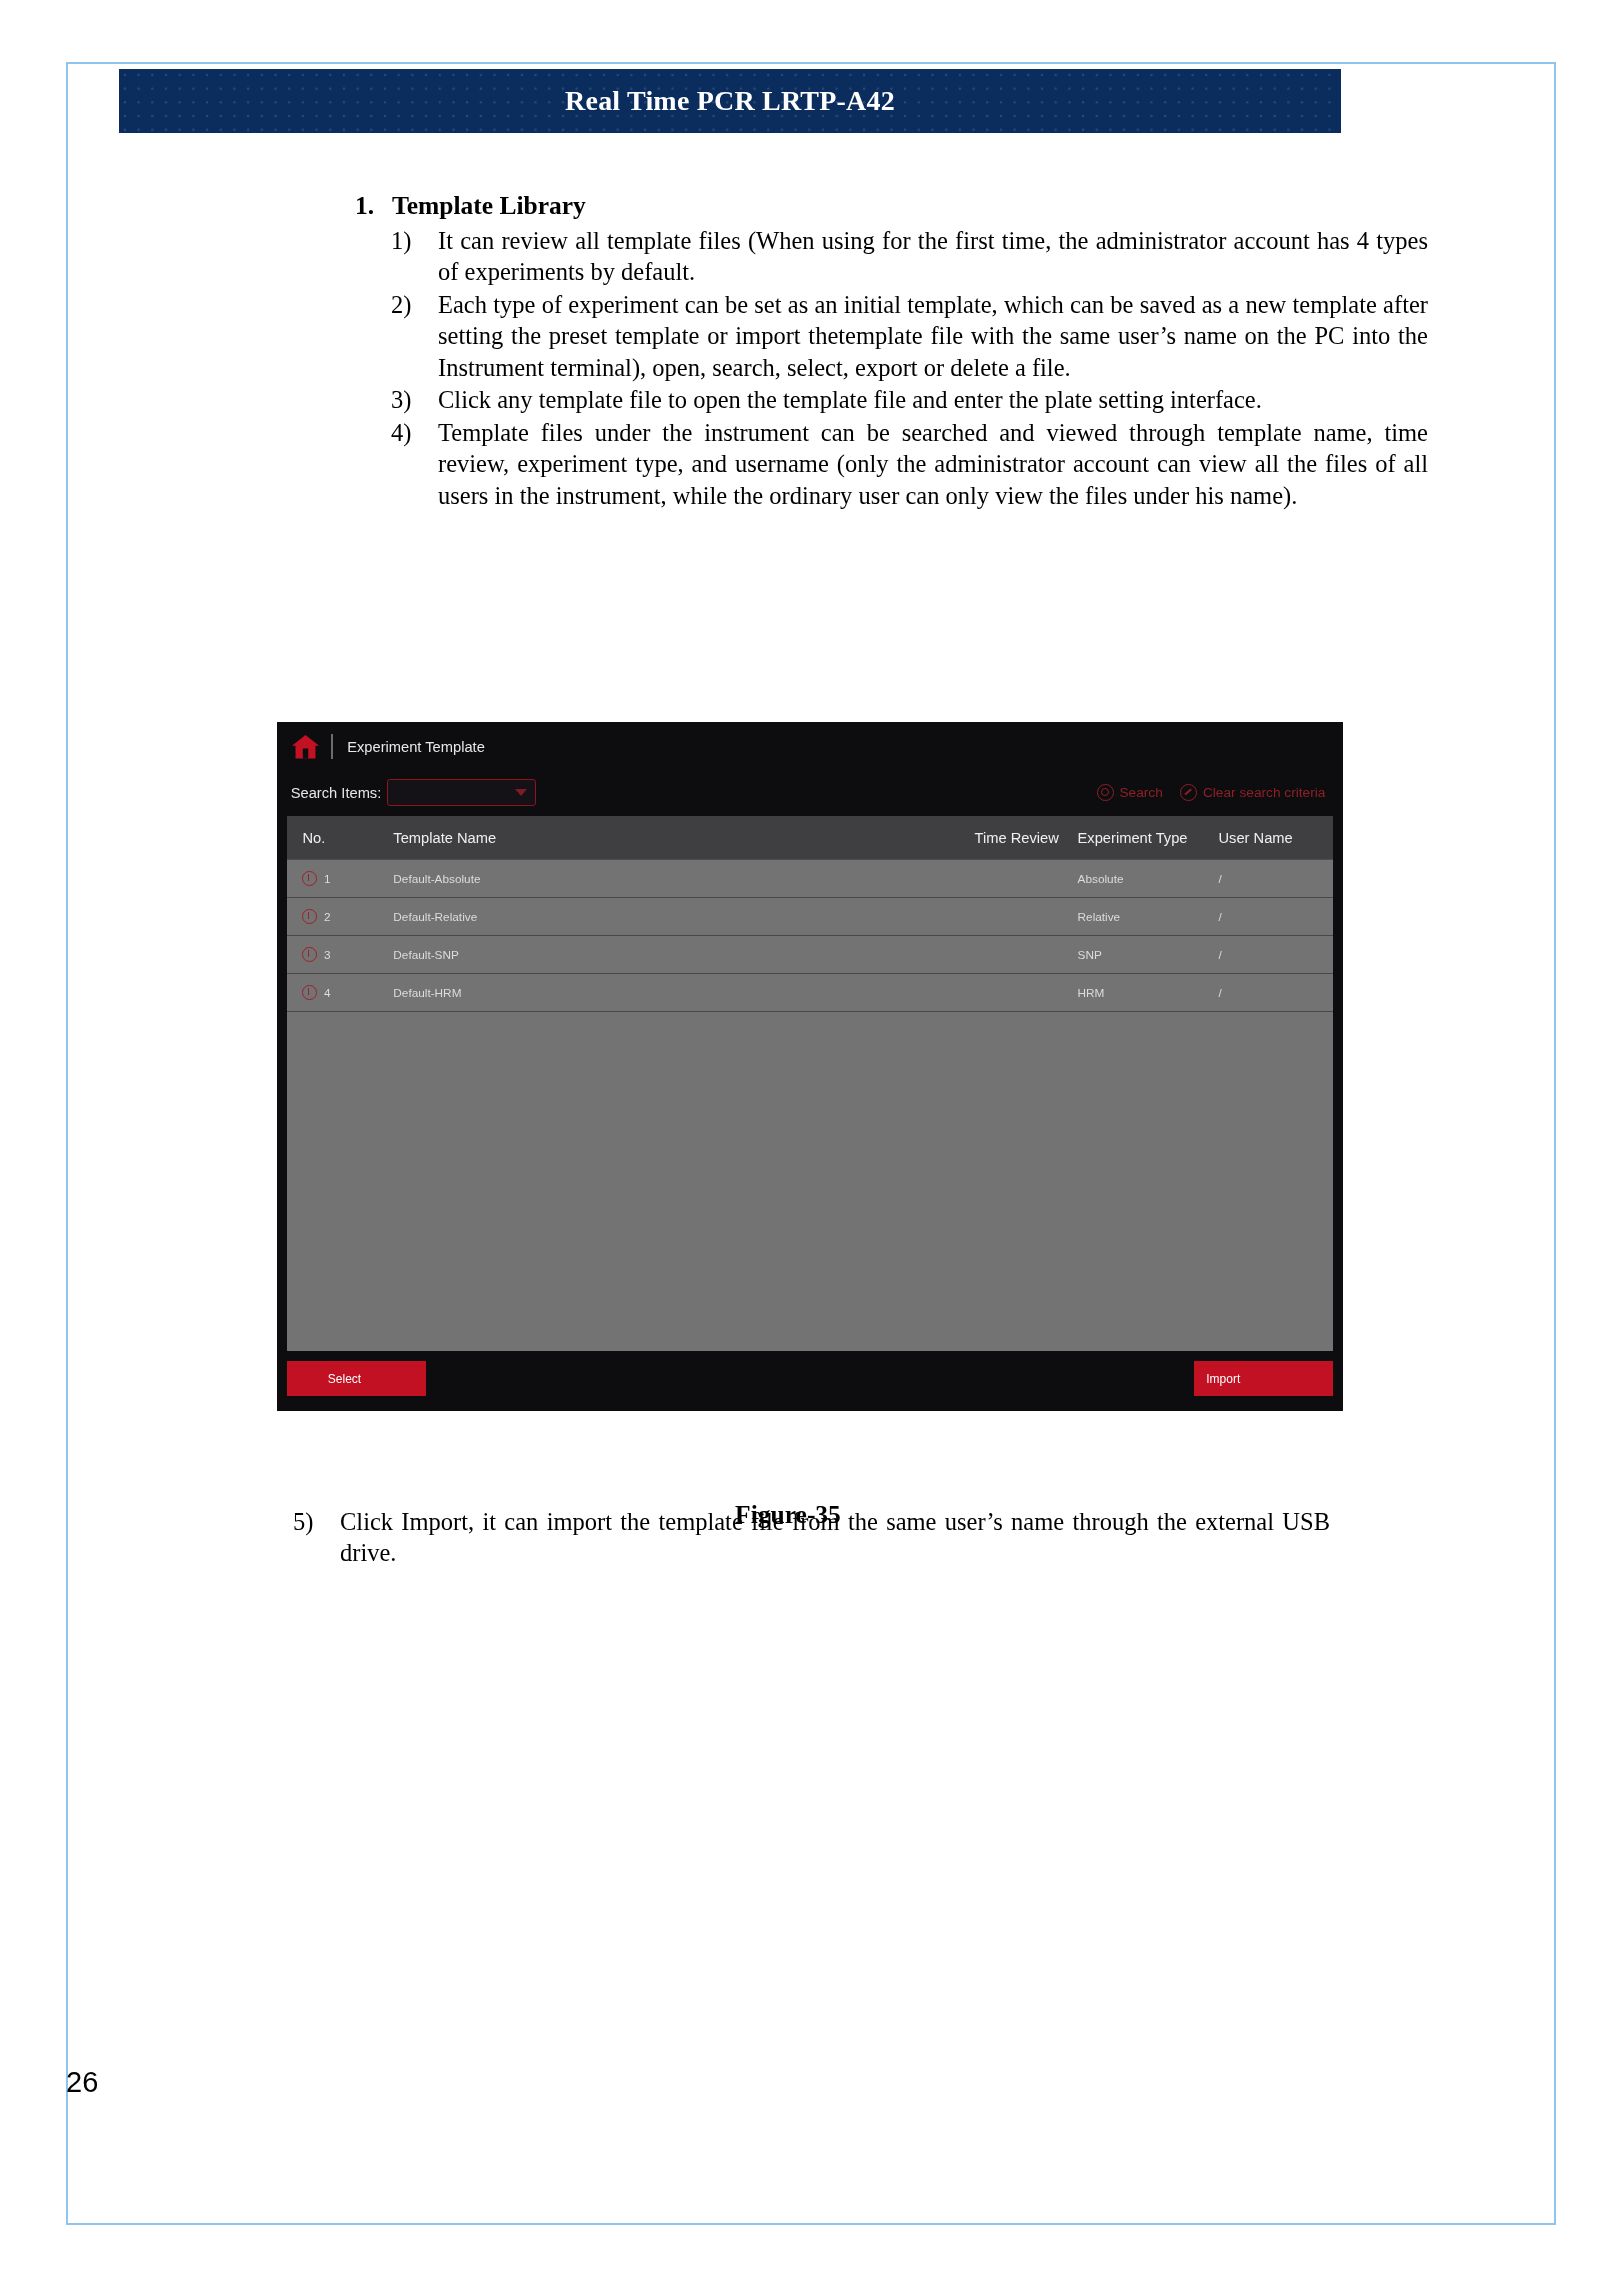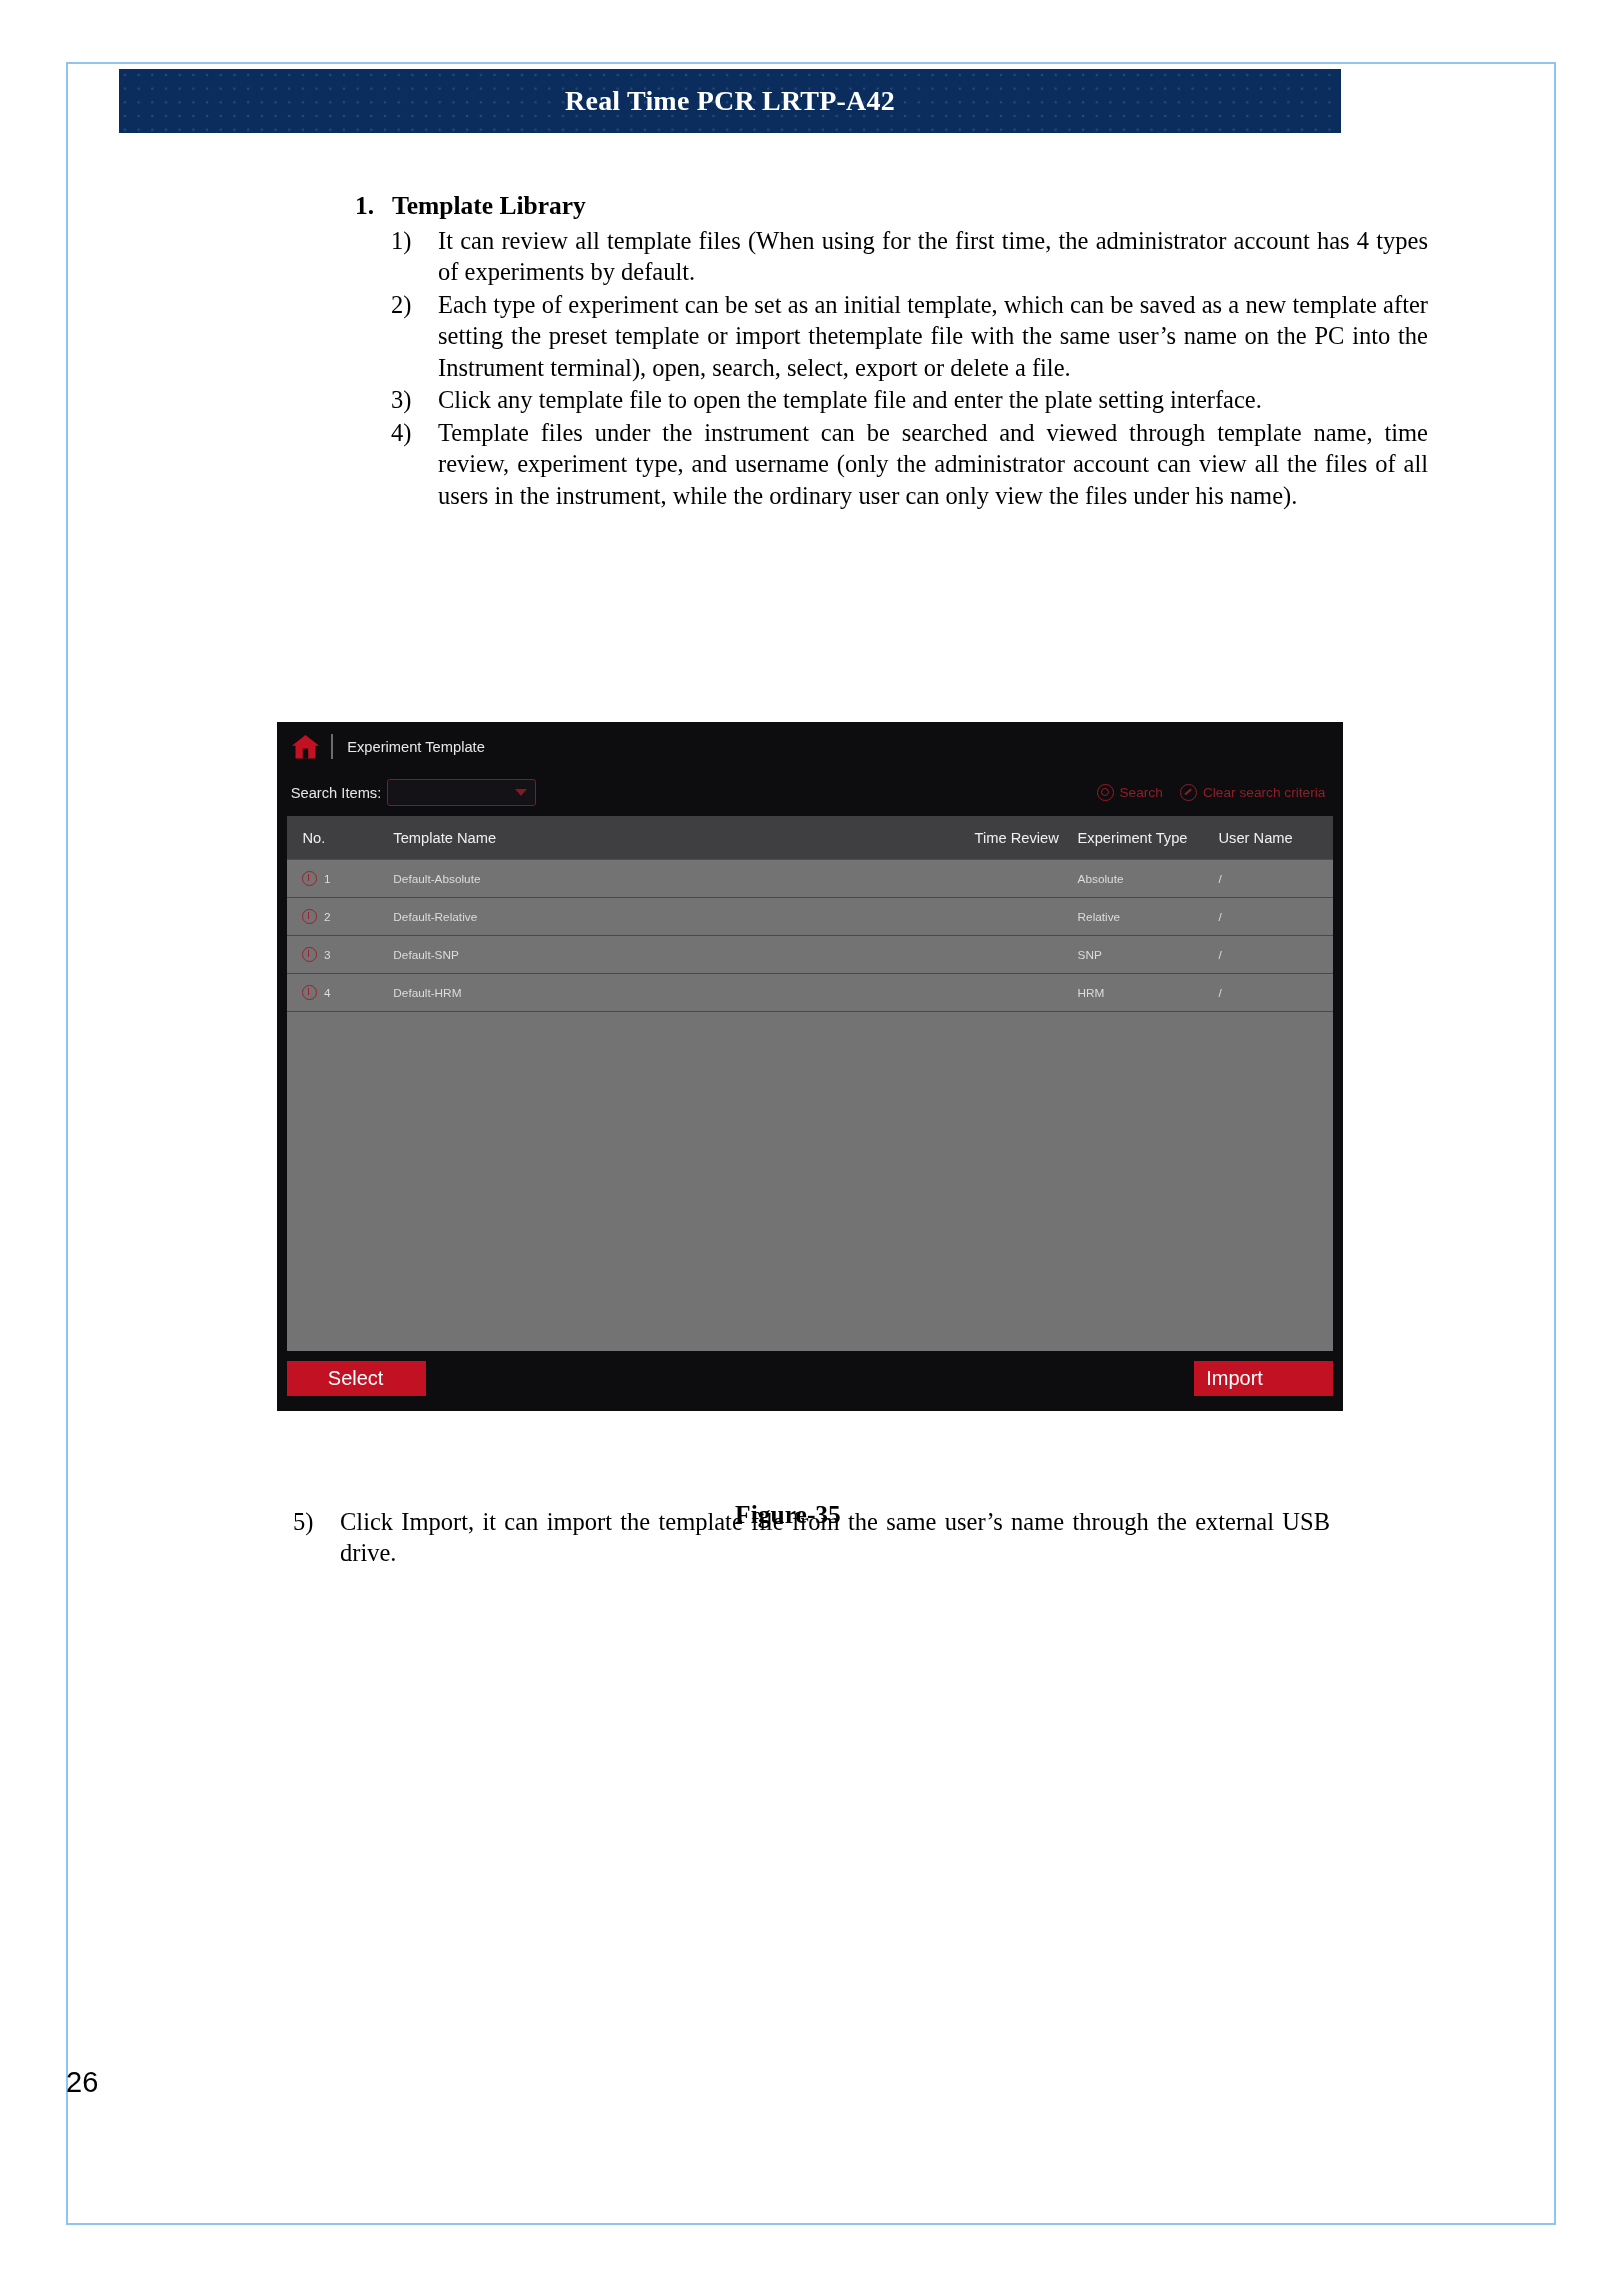--- a/index.html
+++ b/index.html
@@ -254,21 +254,21 @@
     height: 55px;
     display: flex;
     align-items: center;
     justify-content: space-between;
     padding: 0 9.8px;
     box-sizing: border-box;
   }
   .dev-btn {
     background: #c21123;
     color: #ffffff;
-    font-size: 20px;
+    font-size: 12px;
     width: 139px;
     height: 35px;
     display: flex;
     align-items: center;
     border: none;
     box-sizing: border-box;
   }
   .dev-btn.left { justify-content: flex-start; padding-left: 41px; }
   .dev-btn.right { justify-content: flex-start; padding-left: 12px; }
 

